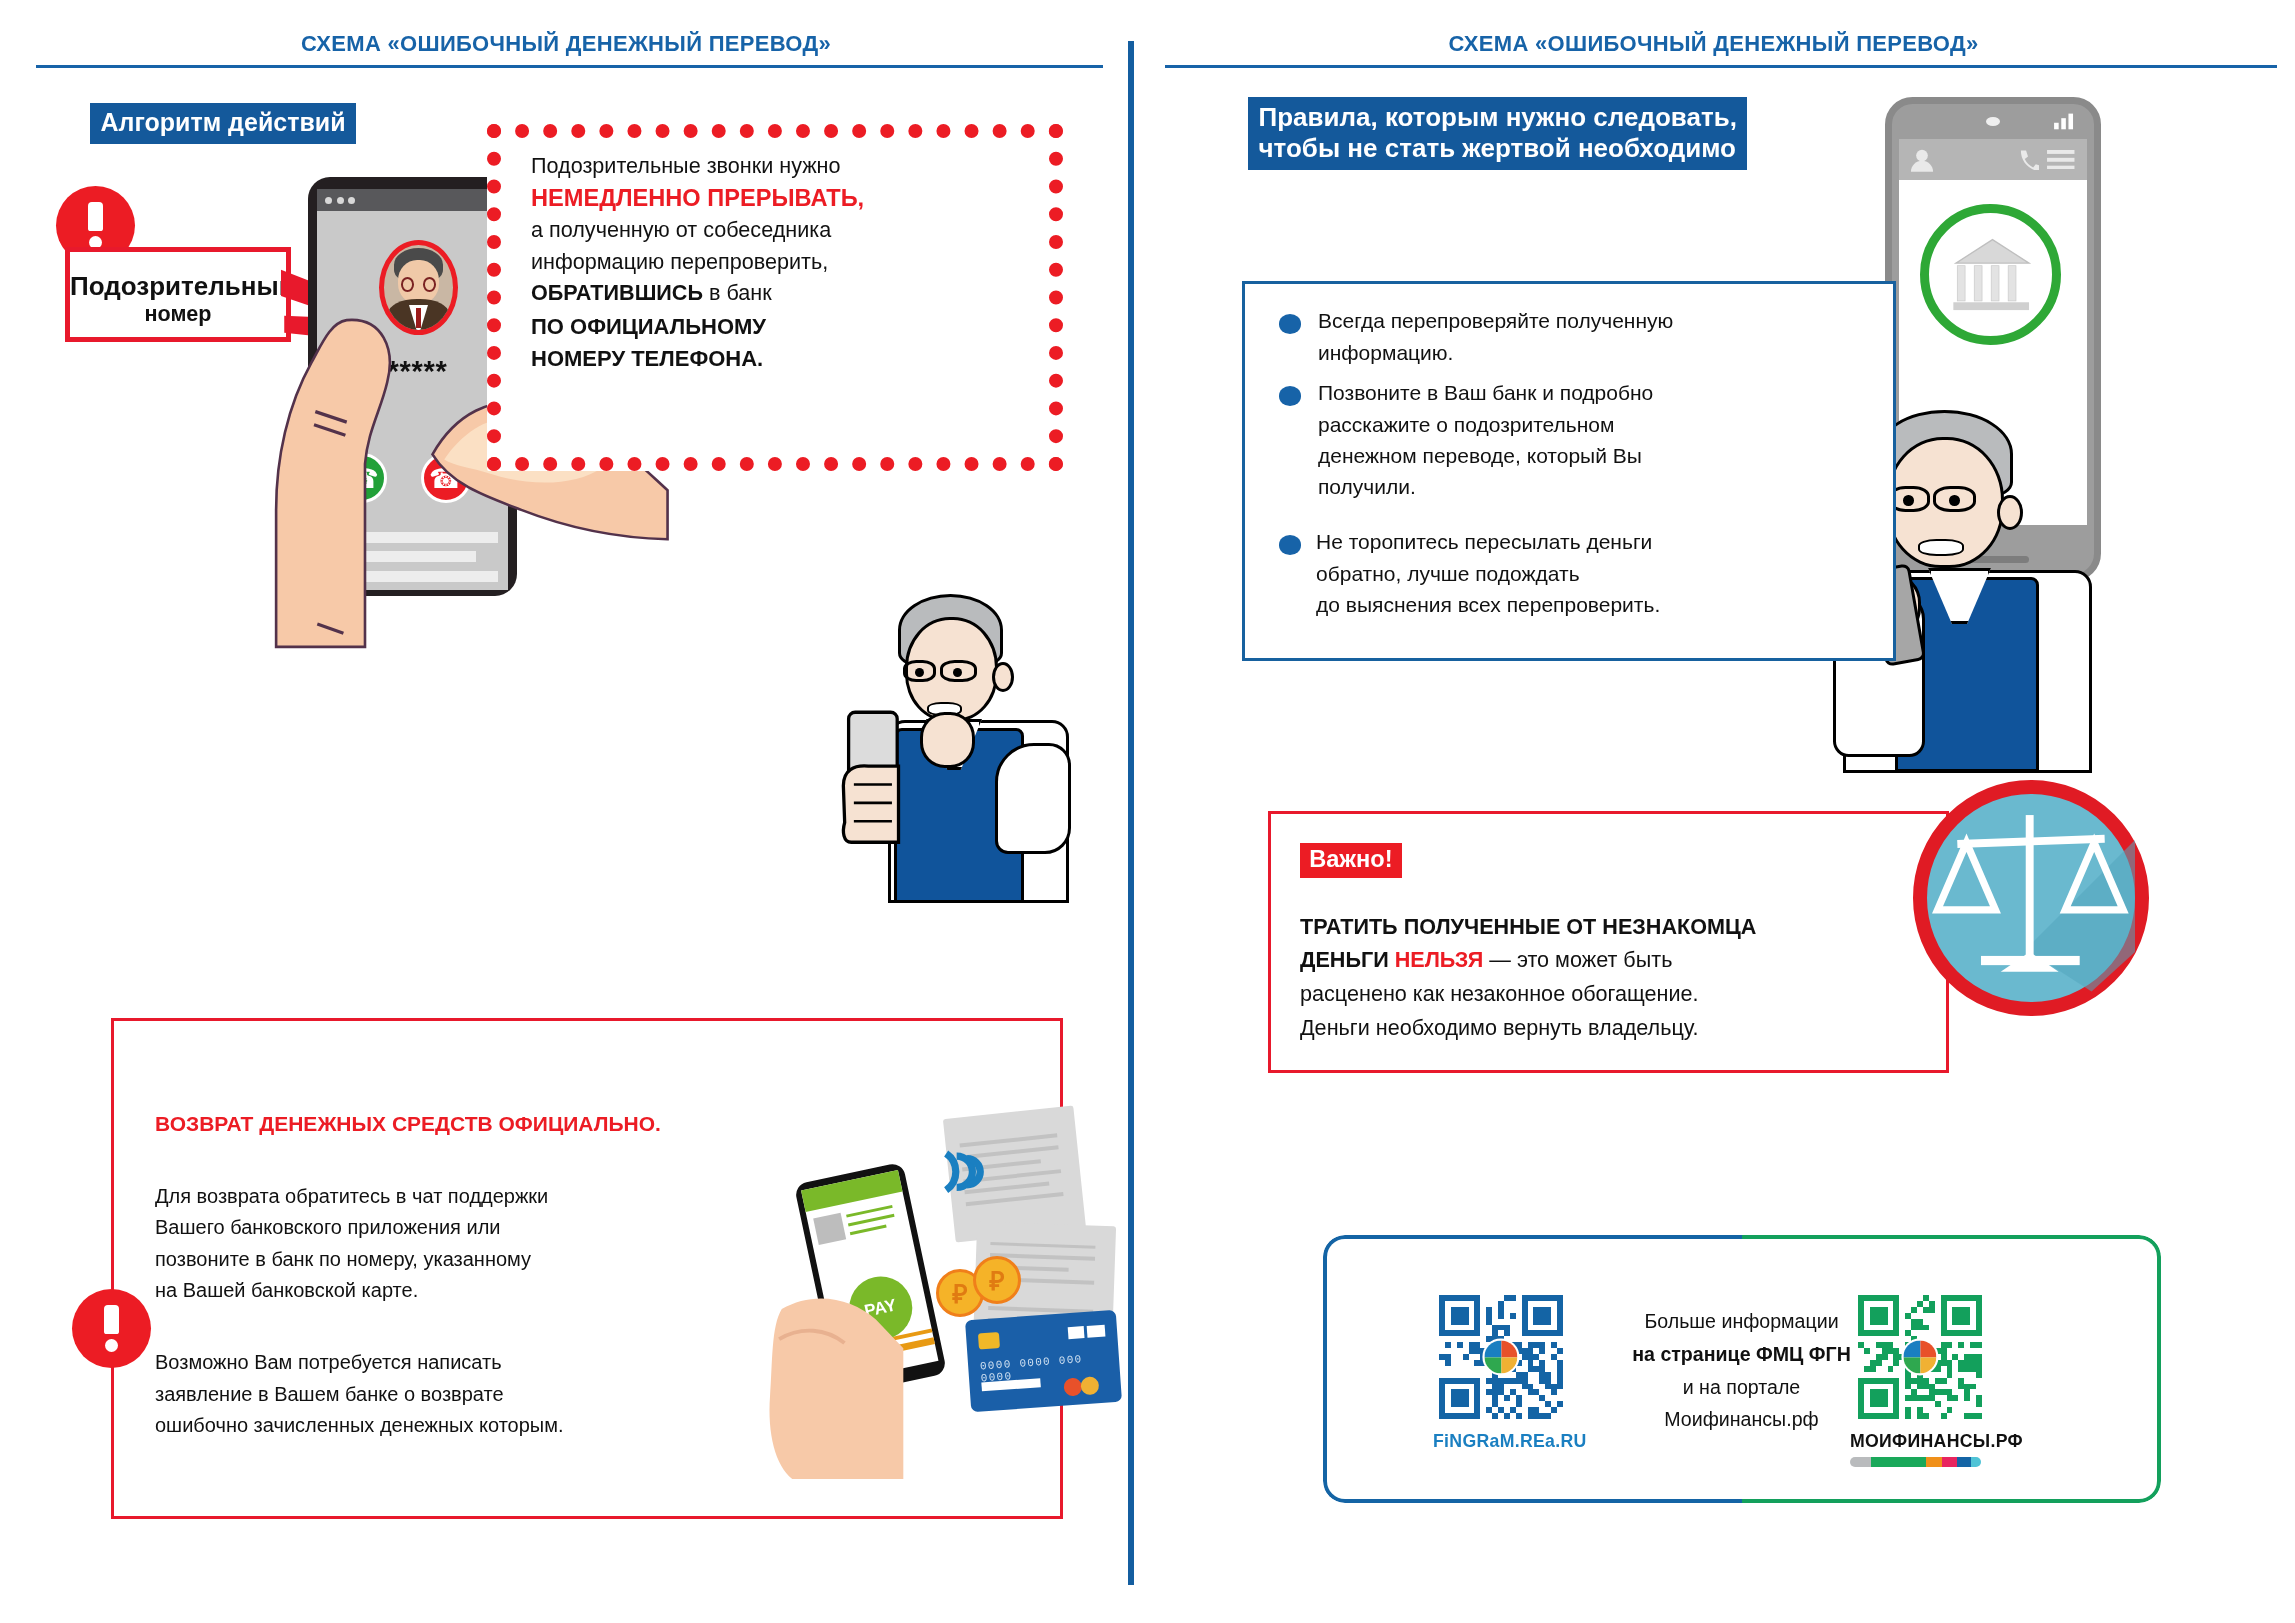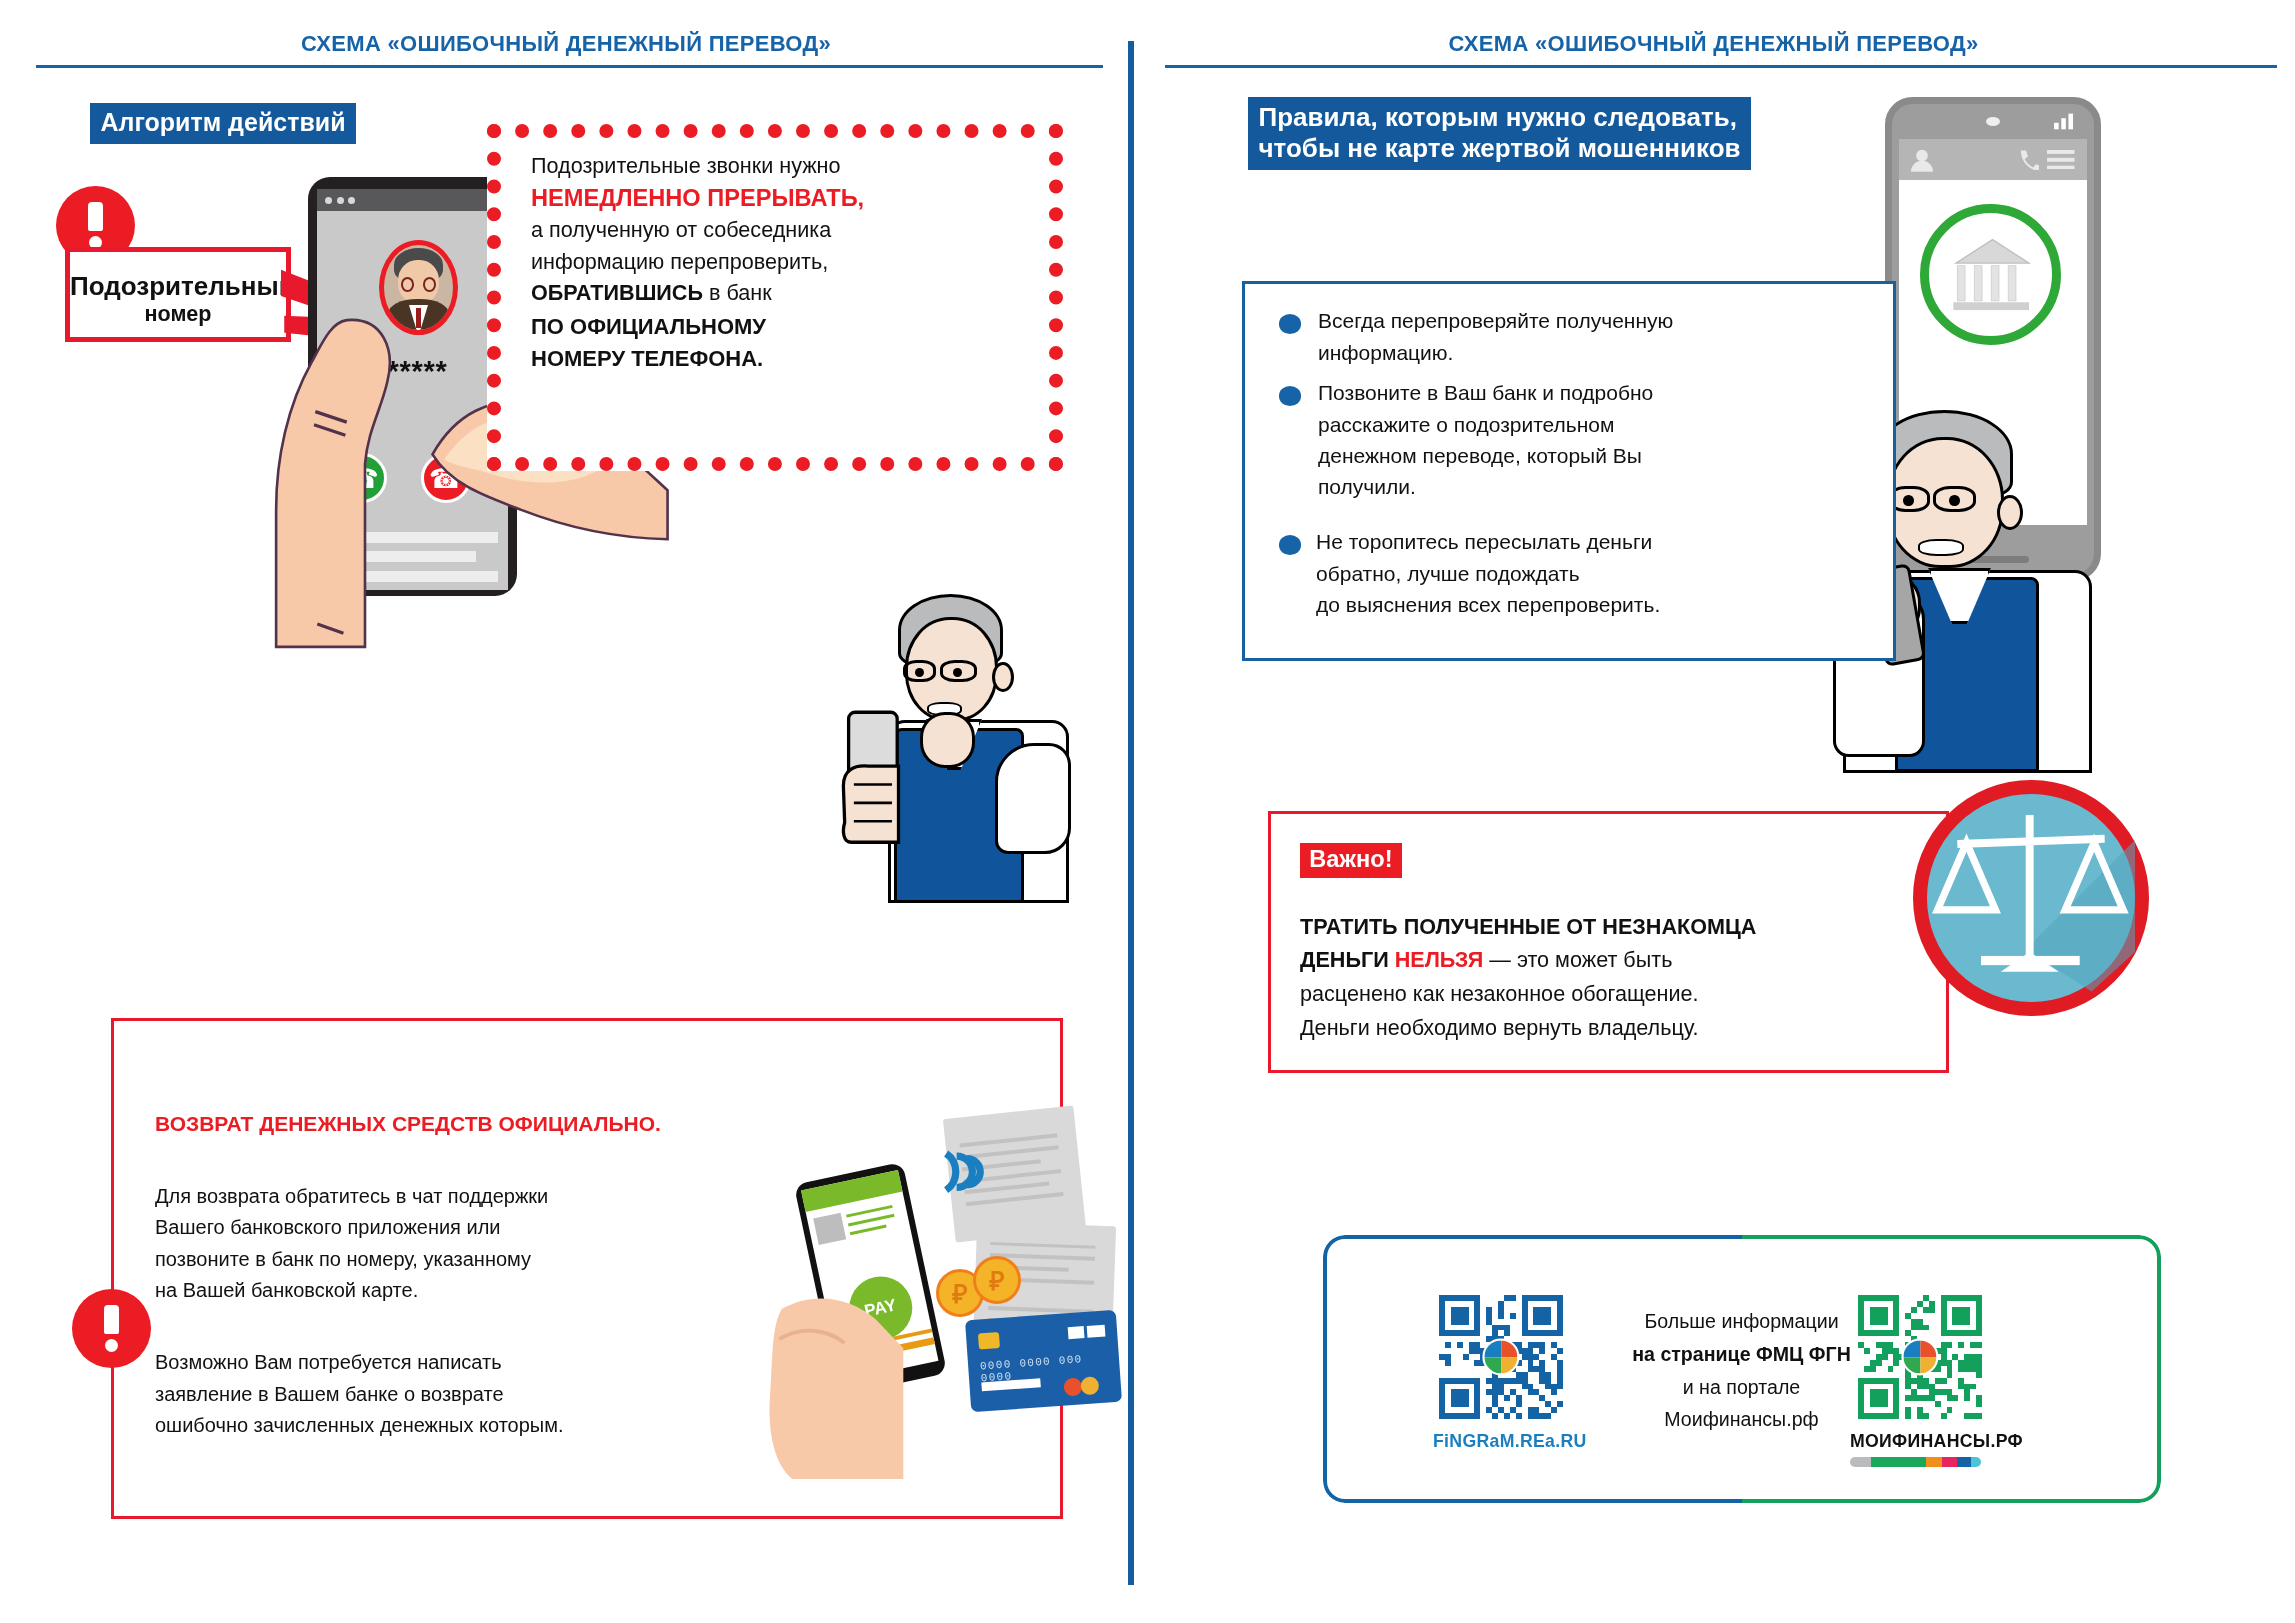--- a/index.html
+++ b/index.html
@@ -339,21 +339,21 @@
 </div>
 
 <div class="page page-right">
   <div class="divider" style="left:-3.9px;"></div>
 
   <div class="hdr-title">СХЕМА «ОШИБОЧНЫЙ ДЕНЕЖНЫЙ ПЕРЕВОД»</div>
   <div class="hdr-rule" style="left:33px; top:65px; width:1112px;"></div>
 
   <div class="blue-tag" style="left:116px; top:97px; font-size:26px;">
     <div>Правила, которым нужно следовать,</div>
-    <div>чтобы не карте жертвой мошенников</div>
+    <div>чтобы не стать жертвой необходимо</div>
   </div>
 
   <div class="ph2" style="left:753px; top:97px; width:216px; height:484px;">
     <div class="ph2-body"></div>
     <div class="ph2-cam" style="left:101px; top:19.6px;"></div>
     <svg style="position:absolute; right:22px; top:14.4px; width:25px; height:18.3px;" viewBox="0 0 38 28" width="25" height="18.3">
       <rect x="0" y="18" width="7" height="10" fill="#fff"></rect>
       <rect x="11" y="11" width="7" height="17" fill="#fff"></rect>
       <rect x="22" y="4" width="7" height="24" fill="#fff"></rect>
     </svg>

